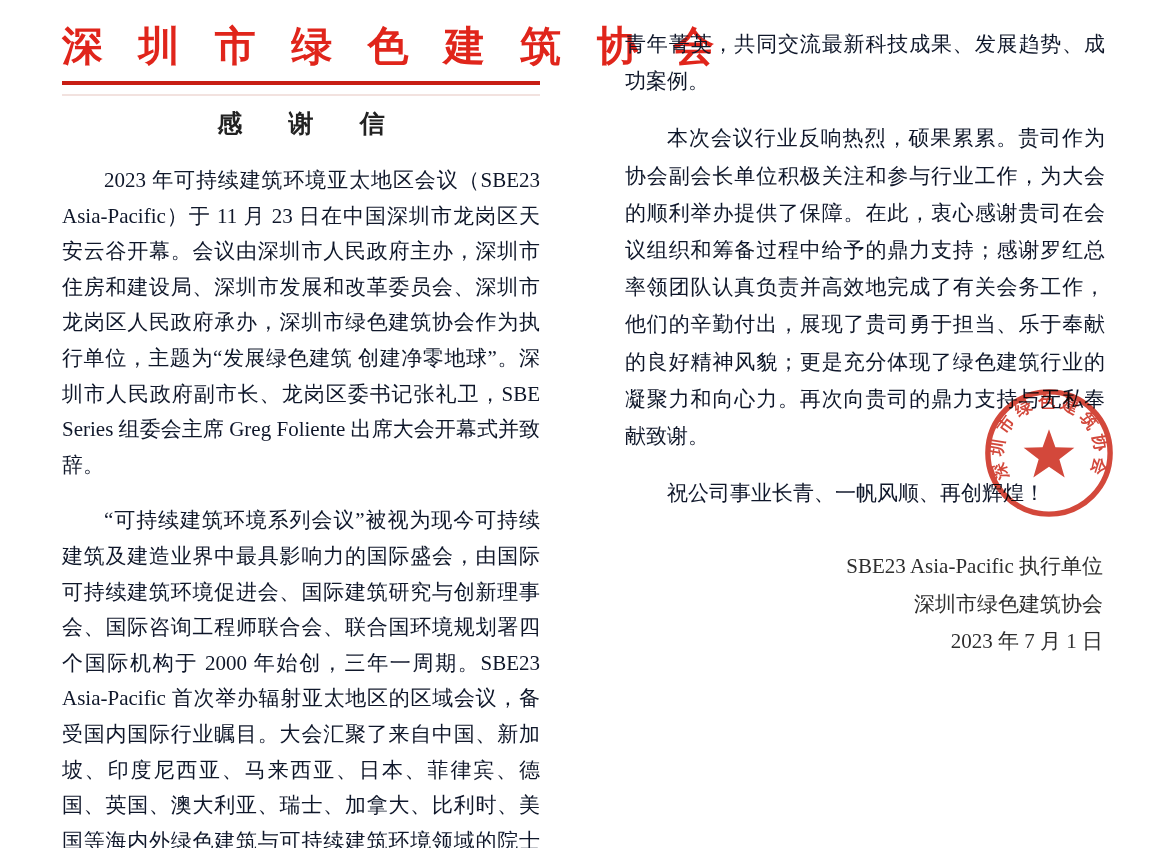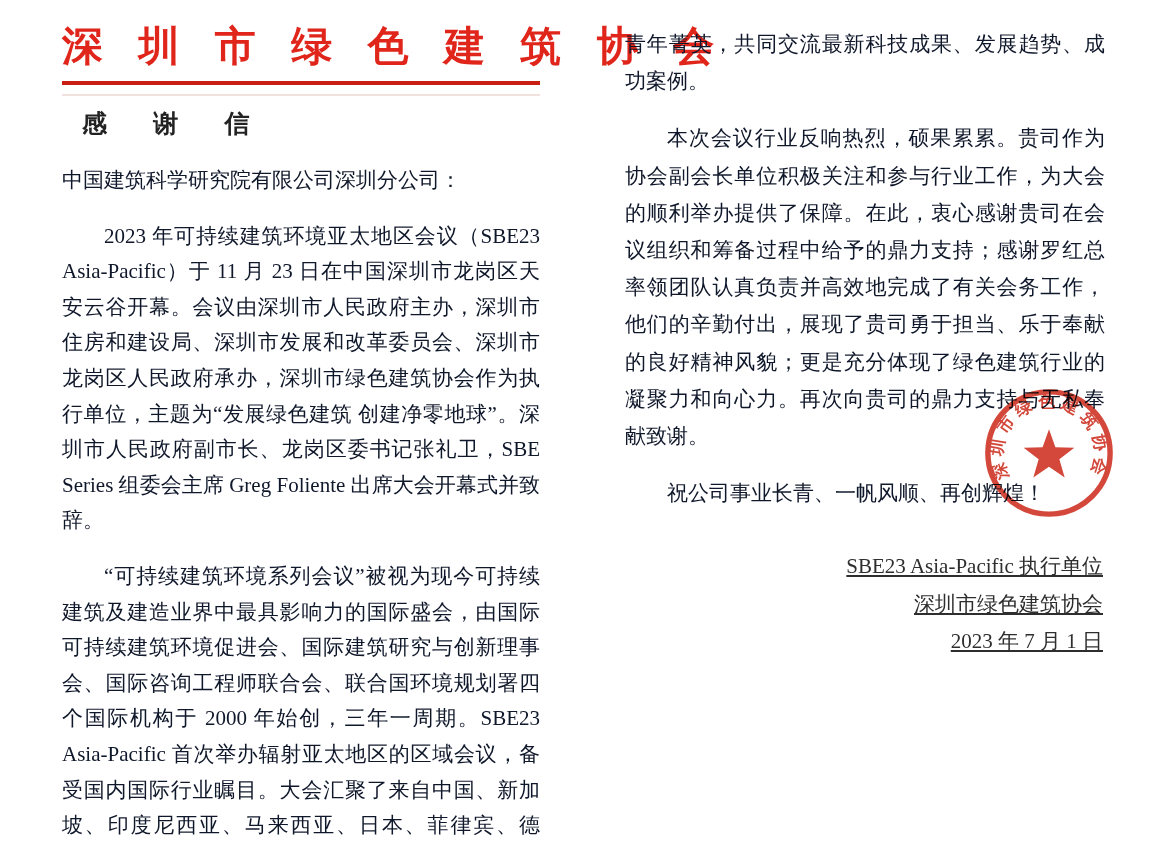--- a/index.html
+++ b/index.html
@@ -37,21 +37,21 @@
     letter-spacing: 2.6px;
     text-align: center;
     margin-top: 5px;
     white-space: nowrap;
   }
   .rule-red  { height: 4px; background: #c81e14; margin-top: 9px; }
   .rule-thin { height: 2px; background: #f2e2df; margin-top: 9px; }
 
   .letter-title {
     margin: 13px 0 0 0;
-    text-align: left;
+    text-align: center;
     font-size: 25px;
     font-weight: bold;
     color: #222222;
     letter-spacing: 20px;
     text-indent: 20px; 
     line-height: 30px;
   }
 
   
   .body-text p {
@@ -71,21 +71,20 @@
   }
   .col-right .body-text p { line-height: 37.2px; }
 
   .signature {
     margin-top: 36px;
     text-align: right;
     font-size: 21px;
     line-height: 37.5px;
     color: #2e2e2e;
     padding-right: 2px;
-    text-decoration: underline;
   }
   .signature div { white-space: nowrap; }
 
   
   .seal {
     position: absolute;
     left: 980px; top: 384px;
     width: 138px; height: 138px;
     mix-blend-mode: multiply;
     opacity: 0.92;
@@ -108,21 +107,20 @@
 
     <div>
       <div class="org-cn">深 圳 市 绿 色 建 筑 协 会</div>
       <div class="rule-red"></div>
       <div class="rule-thin"></div>
     </div>
 
     <h1 class="letter-title">感 谢 信</h1>
 
     <div class="body-text">
-      <p>中国建筑科学研究院有限公司深圳分公司：</p>
       <p class="indent">2023 年可持续建筑环境亚太地区会议（SBE23 Asia-Pacific）于 11 月 23 日在中国深圳市龙岗区天安云谷开幕。会议由深圳市人民政府主办，深圳市住房和建设局、深圳市发展和改革委员会、深圳市龙岗区人民政府承办，深圳市绿色建筑协会作为执行单位，主题为“发展绿色建筑 创建净零地球”。深圳市人民政府副市长、龙岗区委书记张礼卫，SBE Series 组委会主席 Greg Foliente 出席大会开幕式并致辞。</p>
       <p class="indent">“可持续建筑环境系列会议”被视为现今可持续建筑及建造业界中最具影响力的国际盛会，由国际可持续建筑环境促进会、国际建筑研究与创新理事会、国际咨询工程师联合会、联合国环境规划署四个国际机构于 2000 年始创，三年一周期。SBE23 Asia-Pacific 首次举办辐射亚太地区的区域会议，备受国内国际行业瞩目。大会汇聚了来自中国、新加坡、印度尼西亚、马来西亚、日本、菲律宾、德国、英国、澳大利亚、瑞士、加拿大、比利时、美国等海内外绿色建筑与可持续建筑环境领域的院士专家、资深学者、行业领袖、</p>
     </div>
   </div>
 
   <div class="col-right">
     <div class="body-text">
       <p>青年菁英，共同交流最新科技成果、发展趋势、成功案例。</p>
       <p class="indent">本次会议行业反响热烈，硕果累累。贵司作为协会副会长单位积极关注和参与行业工作，为大会的顺利举办提供了保障。在此，衷心感谢贵司在会议组织和筹备过程中给予的鼎力支持；感谢罗红总率领团队认真负责并高效地完成了有关会务工作，他们的辛勤付出，展现了贵司勇于担当、乐于奉献的良好精神风貌；更是充分体现了绿色建筑行业的凝聚力和向心力。再次向贵司的鼎力支持与无私奉献致谢。</p>
       <p class="indent">祝公司事业长青、一帆风顺、再创辉煌！</p>

